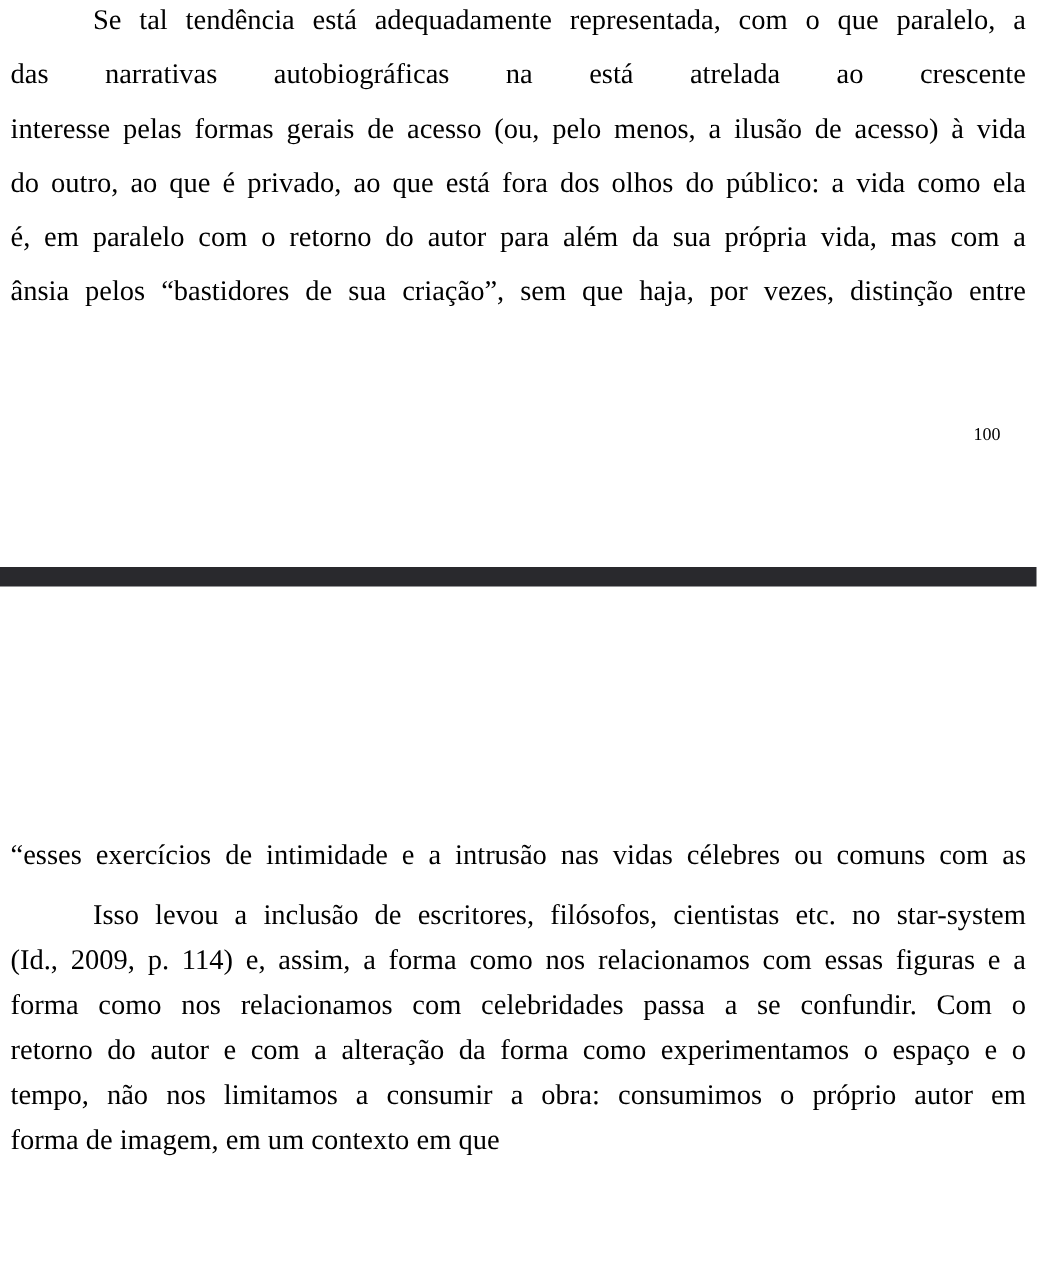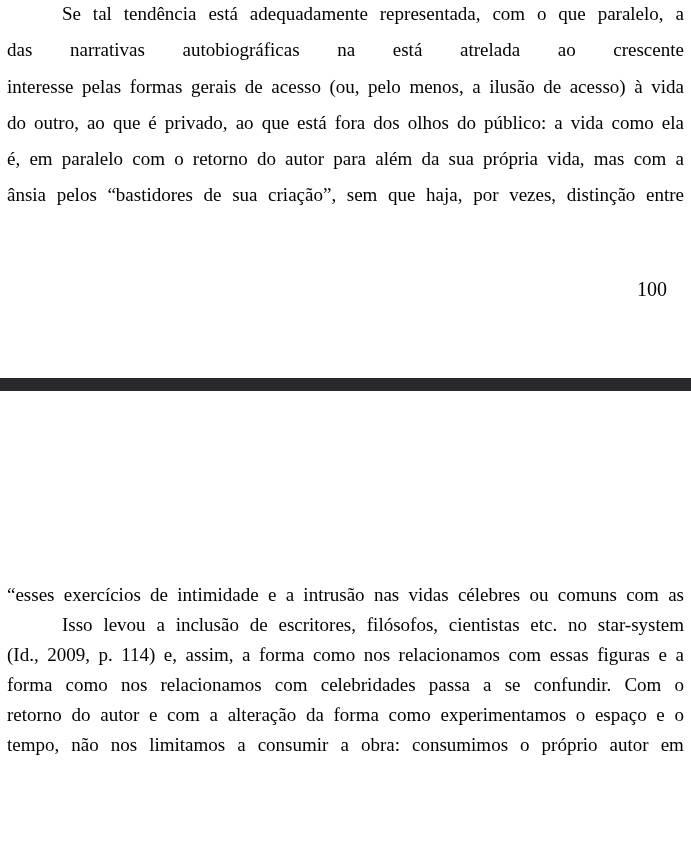--- a/index.html
+++ b/index.html
@@ -10,32 +10,32 @@
     overflow:hidden;
     font-family:"Liberation Serif","DejaVu Serif",serif;
     color:#000000;
   }
   .textblock{
     position:absolute;
     left:7px;right:7px;
     font-size:19px;
   }
   #page-one-body{top:-4px;}
-  #page-two-body{top:580px;}
+  #page-two-body{top:556px;}
   #page-one-body .tline{height:36.3px;line-height:36.3px;}
   #page-two-body .tline{height:30px;line-height:30px;}
-  #page-two-body .para + .para{}
+  #page-two-body .para + .para{margin-top:10px;}
   .tline{white-space:pre;overflow:hidden;}
   .just{display:flex;justify-content:space-between;}
   .ind{padding-left:55px;}
   .it{}
   .page-number{
     position:absolute;
     top:279px;right:24px;
-    font-size:20px;
+    font-size:12px;
     line-height:20px;
   }
   .page-break-bar{
     position:absolute;
     left:0;top:378px;
     width:691px;height:13px;
   }
 </style>
 </head>
 <body>
@@ -58,14 +58,15 @@
 <div id="page-two-body" class="textblock">
     <div class="para">
       <div class="tline just"><span><span>“esses</span></span><span><span>exercícios</span></span><span><span>de</span></span><span><span>intimidade</span></span><span><span>e</span></span><span><span>a</span></span><span><span>intrusão</span></span><span><span>nas</span></span><span><span>vidas</span></span><span><span>célebres</span></span><span><span>ou</span></span><span><span>comuns</span></span><span><span>com</span></span><span><span>as</span></span></div>
     </div>
     <div class="para">
       <div class="tline just ind"><span><span>Isso</span></span><span><span>levou</span></span><span><span>a</span></span><span><span>inclusão</span></span><span><span>de</span></span><span><span>escritores,</span></span><span><span>filósofos,</span></span><span><span>cientistas</span></span><span><span>etc.</span></span><span><span>no</span></span><span><span class="it">star-system</span></span></div>
       <div class="tline just"><span><span class="it">(</span><span>Id.,</span></span><span><span>2009,</span></span><span><span>p.</span></span><span><span>114)</span></span><span><span>e,</span></span><span><span>assim,</span></span><span><span>a</span></span><span><span>forma</span></span><span><span>como</span></span><span><span>nos</span></span><span><span>relacionamos</span></span><span><span>com</span></span><span><span>essas</span></span><span><span>figuras</span></span><span><span>e</span></span><span><span>a</span></span></div>
       <div class="tline just"><span><span>forma</span></span><span><span>como</span></span><span><span>nos</span></span><span><span>relacionamos</span></span><span><span>com</span></span><span><span>celebridades</span></span><span><span>passa</span></span><span><span>a</span></span><span><span>se</span></span><span><span>confundir.</span></span><span><span>Com</span></span><span><span>o</span></span></div>
       <div class="tline just"><span><span>retorno</span></span><span><span>do</span></span><span><span>autor</span></span><span><span>e</span></span><span><span>com</span></span><span><span>a</span></span><span><span>alteração</span></span><span><span>da</span></span><span><span>forma</span></span><span><span>como</span></span><span><span>experimentamos</span></span><span><span>o</span></span><span><span>espaço</span></span><span><span>e</span></span><span><span>o</span></span></div>
       <div class="tline just"><span><span>tempo,</span></span><span><span>não</span></span><span><span>nos</span></span><span><span>limitamos</span></span><span><span>a</span></span><span><span>consumir</span></span><span><span>a</span></span><span><span>obra:</span></span><span><span>consumimos</span></span><span><span>o</span></span><span><span>próprio</span></span><span><span>autor</span></span><span><span>em</span></span></div>
+      <div class="tline"><span>forma de imagem, em um contexto em que</span></div>
     </div>
   </div>
 
 </body></html>

